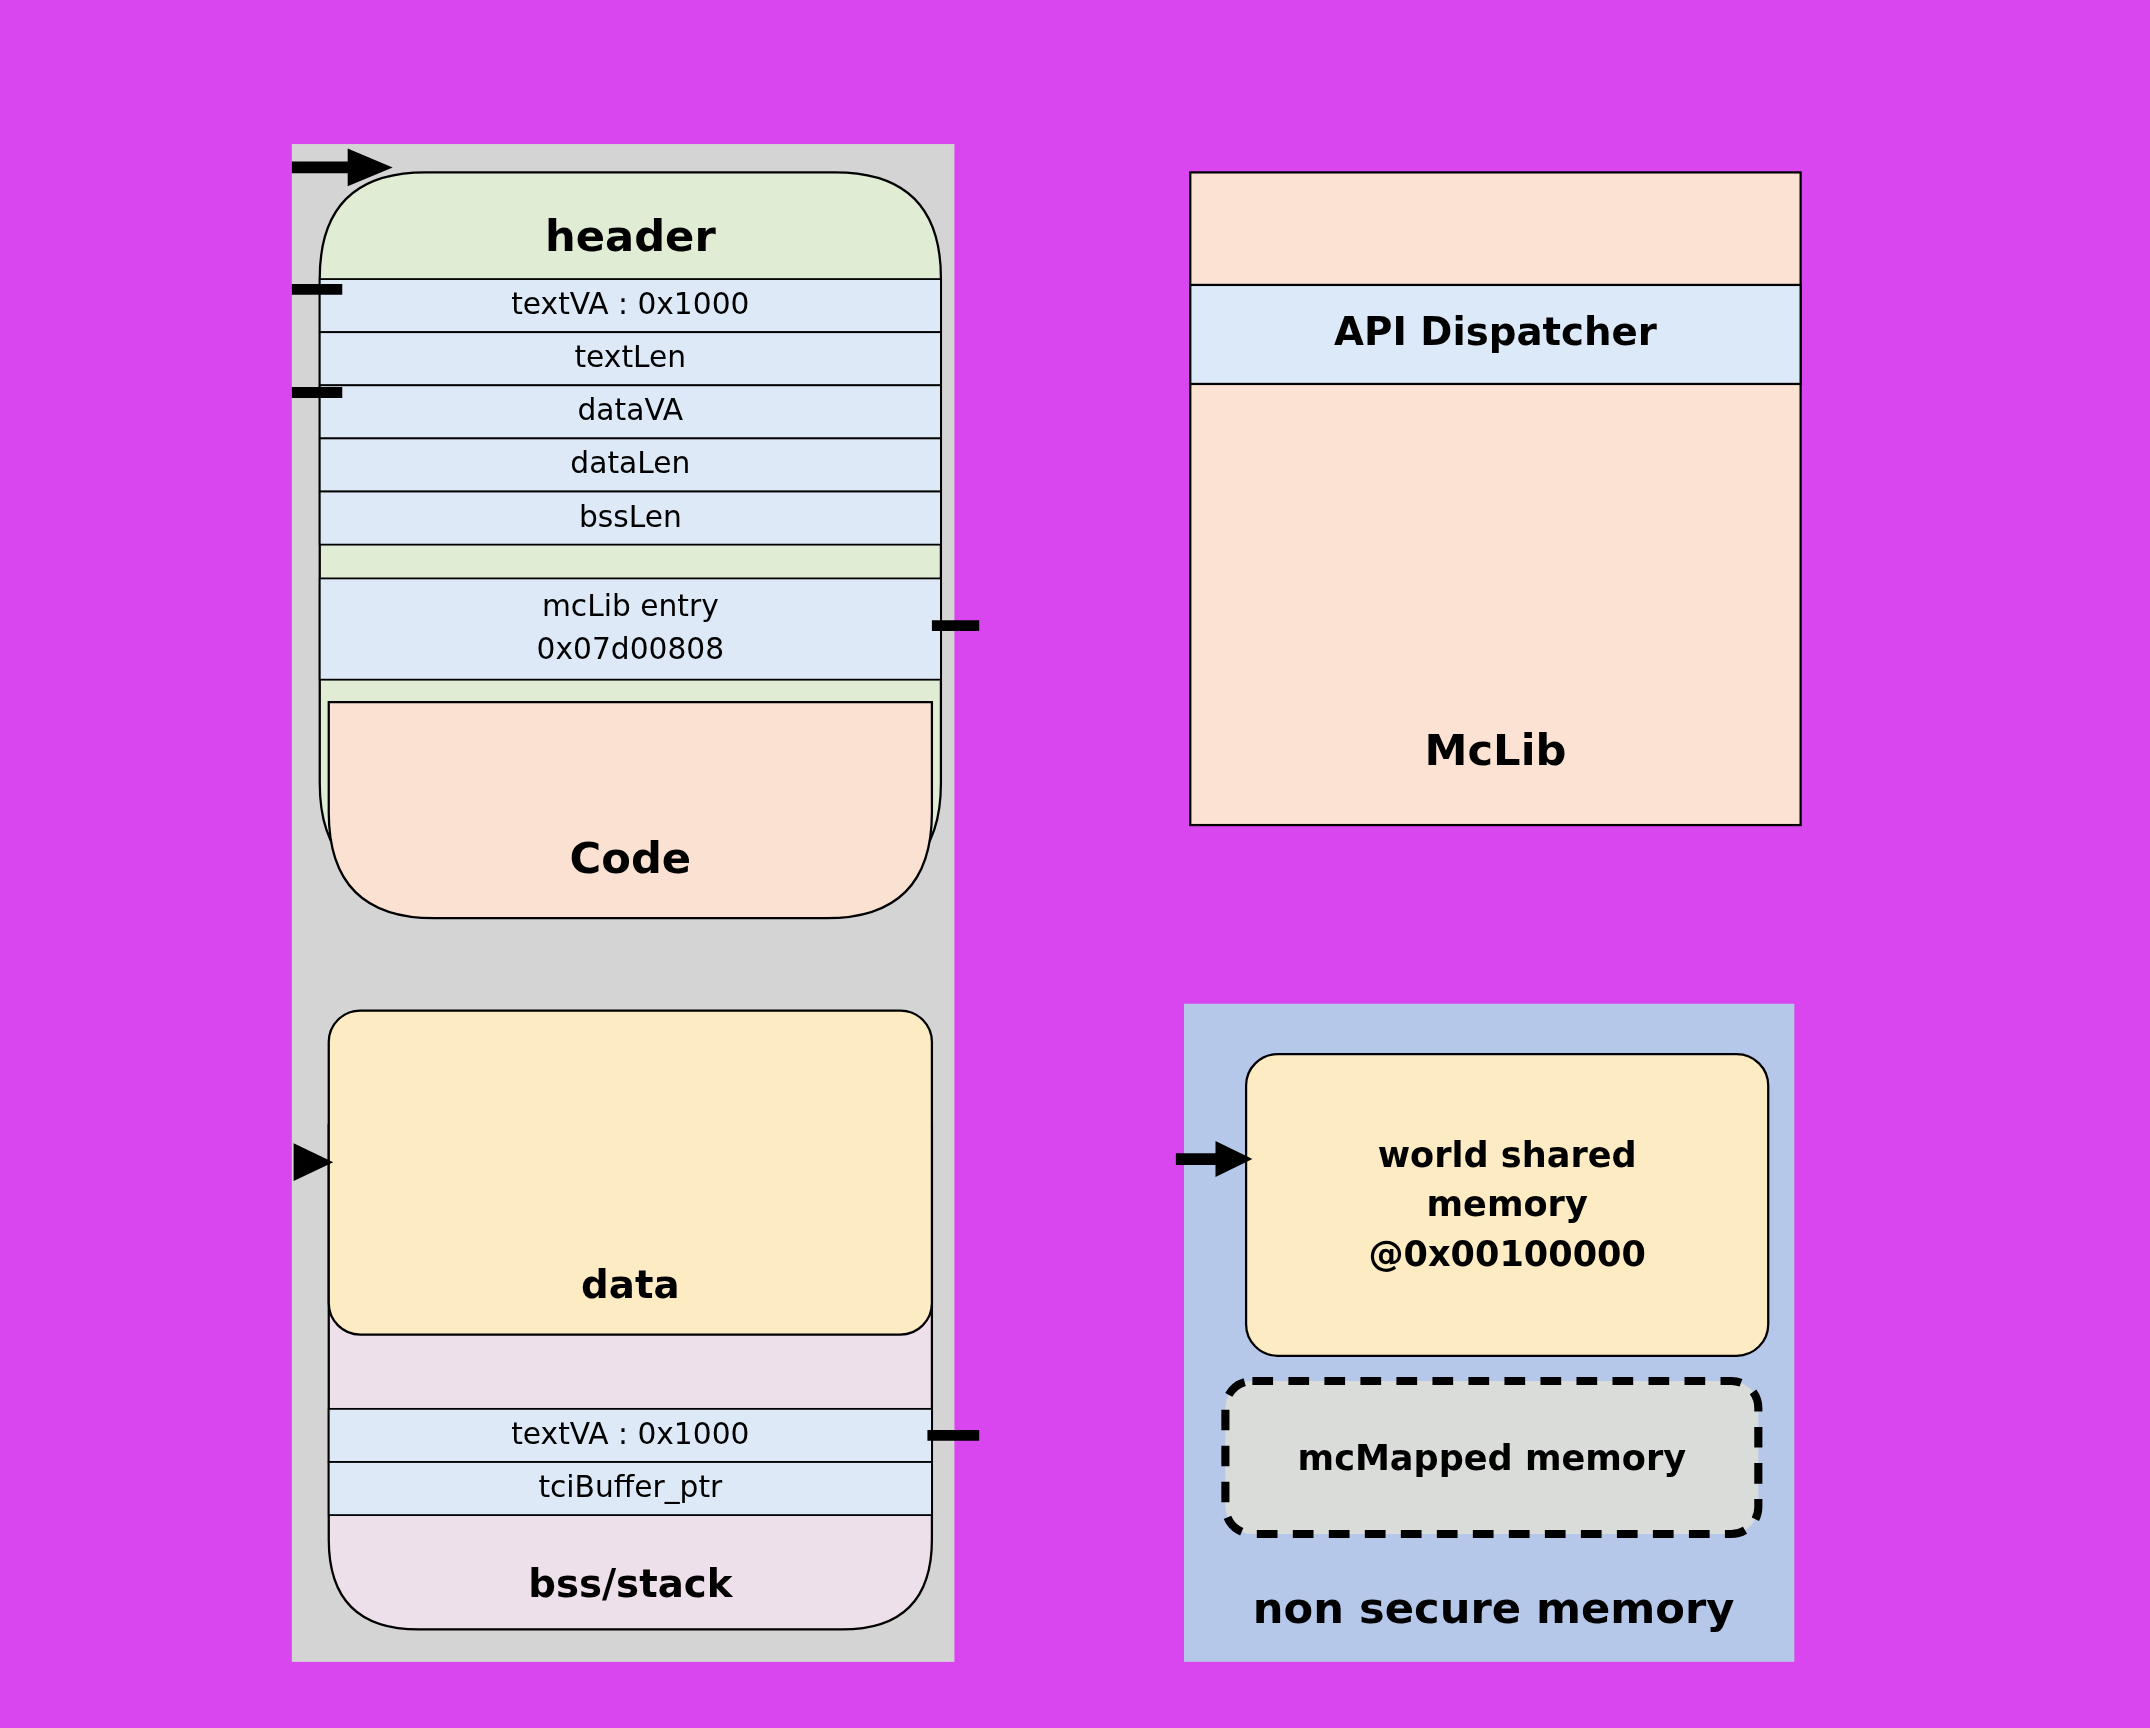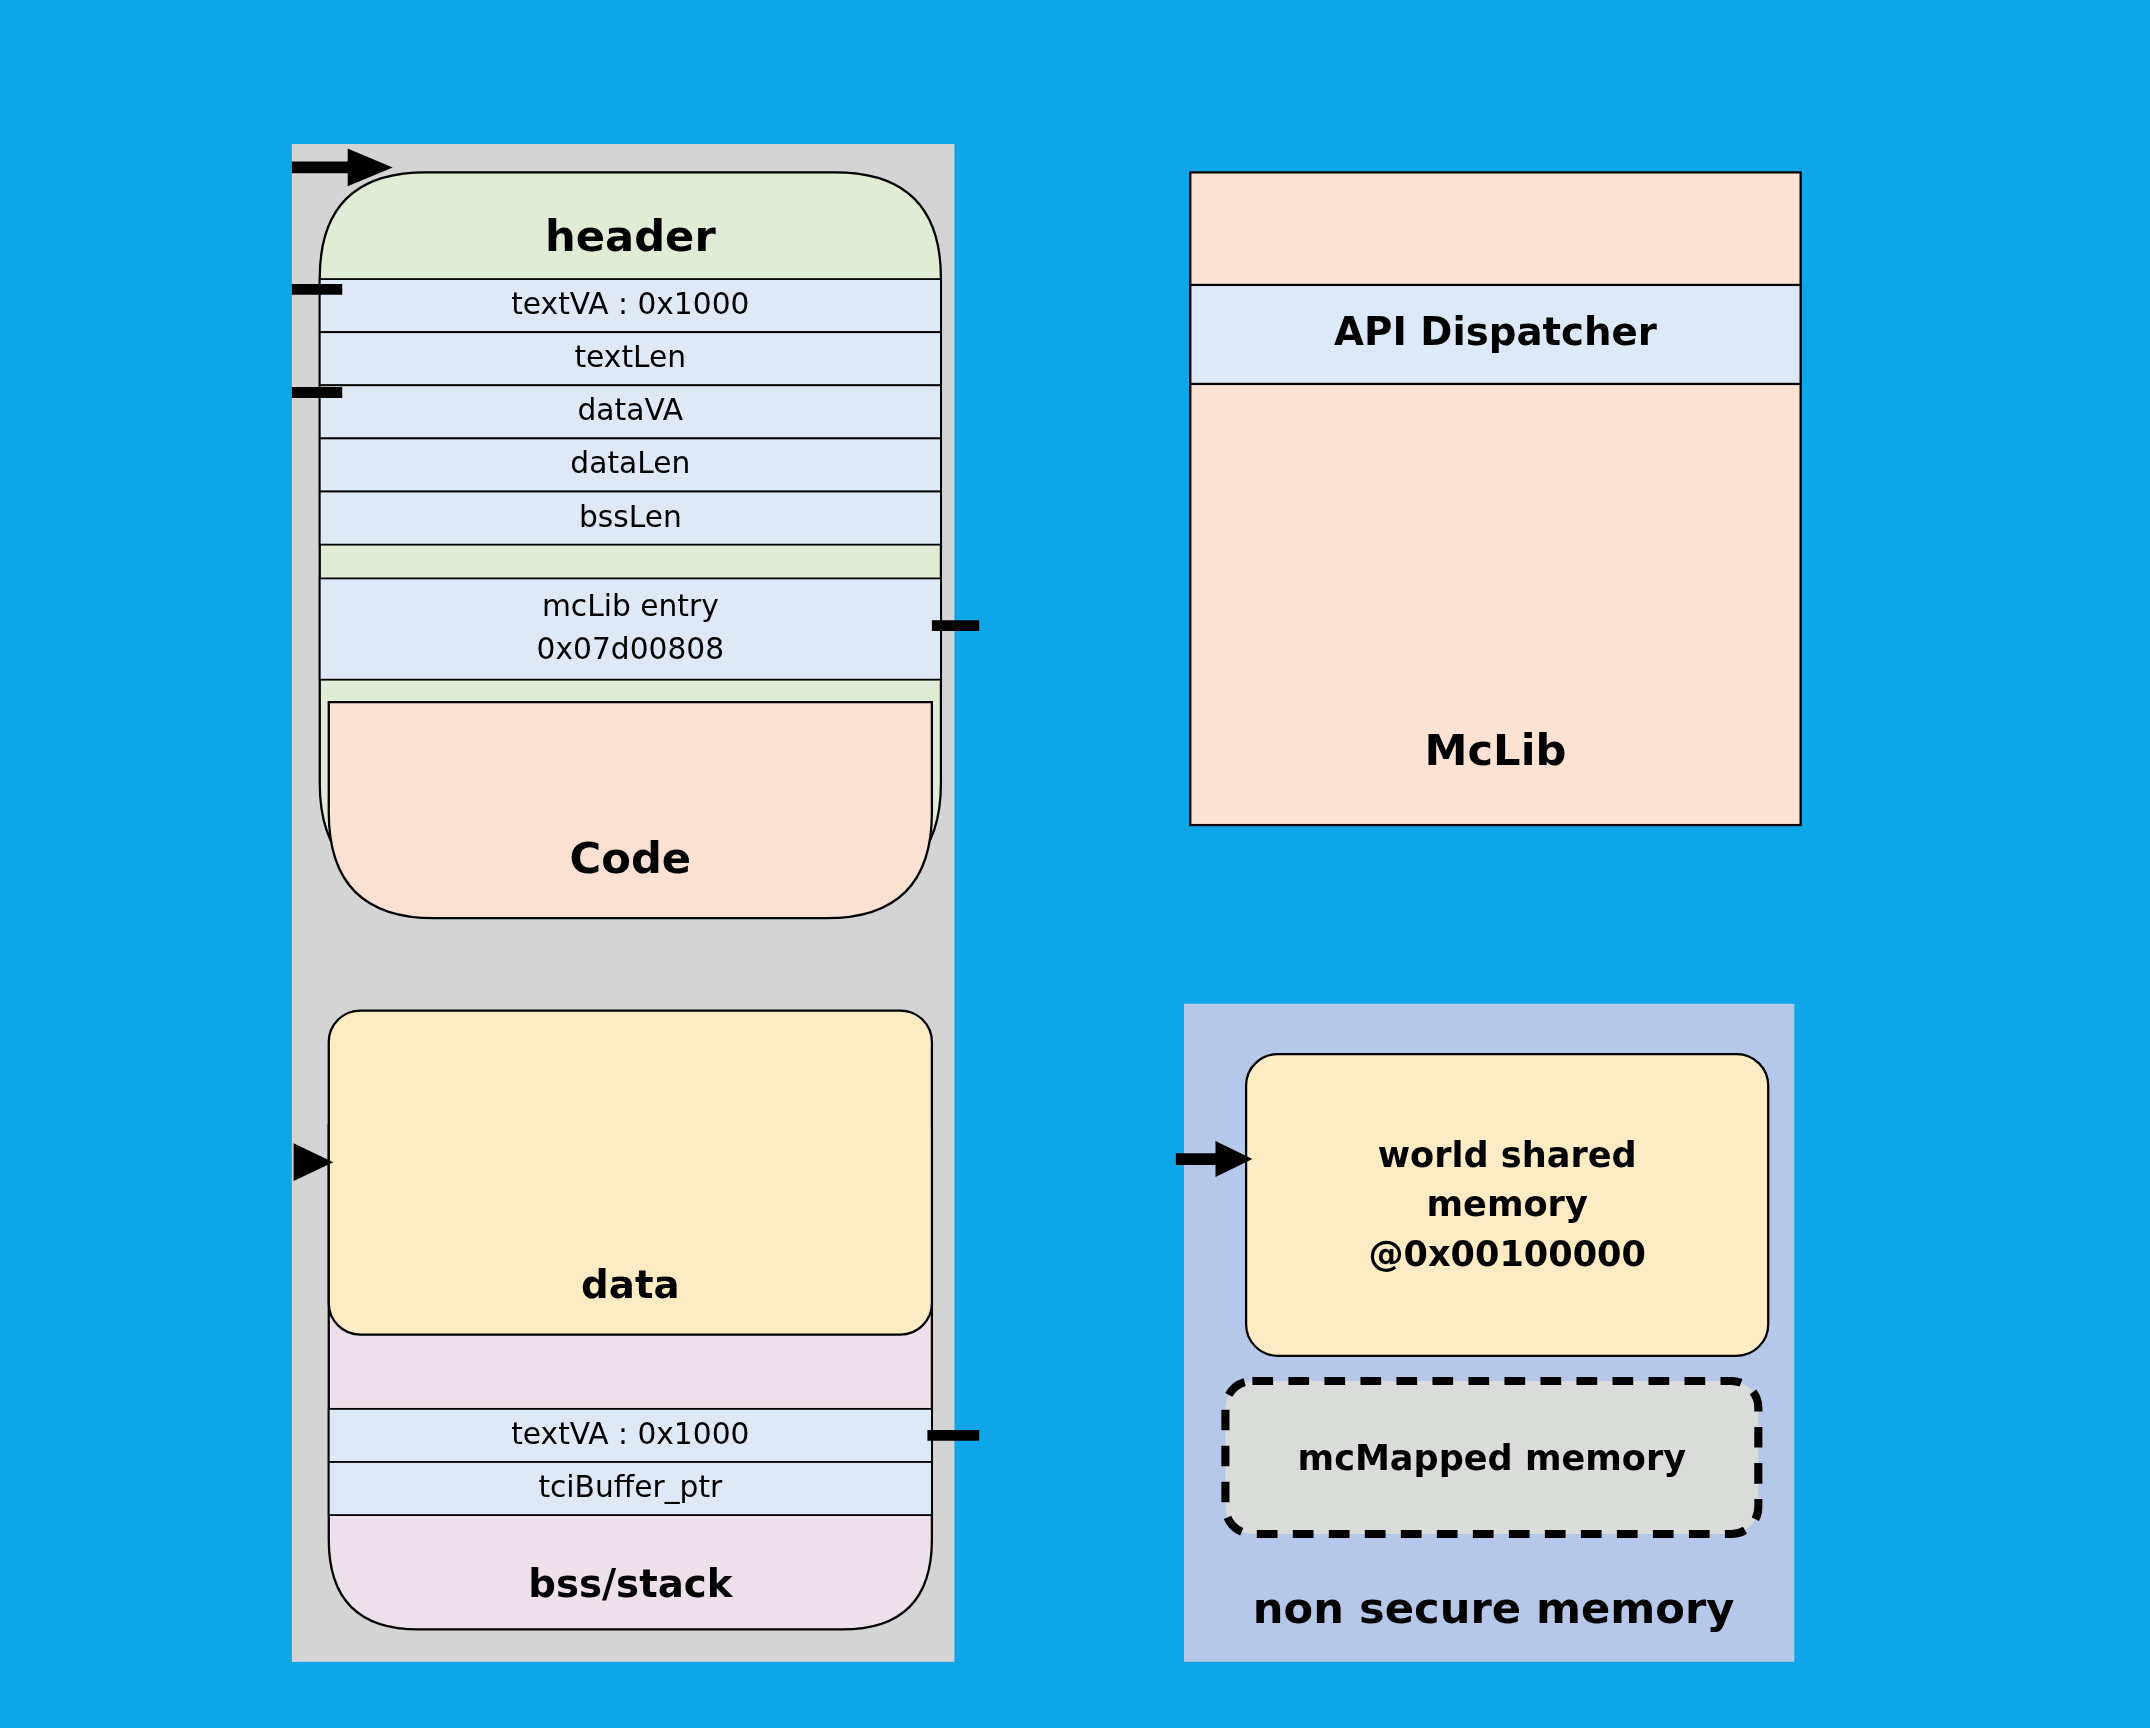--- a/index.html
+++ b/index.html
@@ -10,21 +10,21 @@
   body {
     width: 2151px;
     height: 1728px;
     overflow: hidden;
     font-family: "DejaVu Sans", sans-serif;
   }
   #stage {
     position: relative;
     width: 2151px;
     height: 1728px;
-    background: #0ea5e9;
+    background: #d946ef;
   }
   svg#diagram {
     position: absolute;
     top: 0; left: 0;
     width: 2151px;
     height: 1728px;
     display: block;
   }
   .lbl {
     font-family: "DejaVu Sans", sans-serif;

